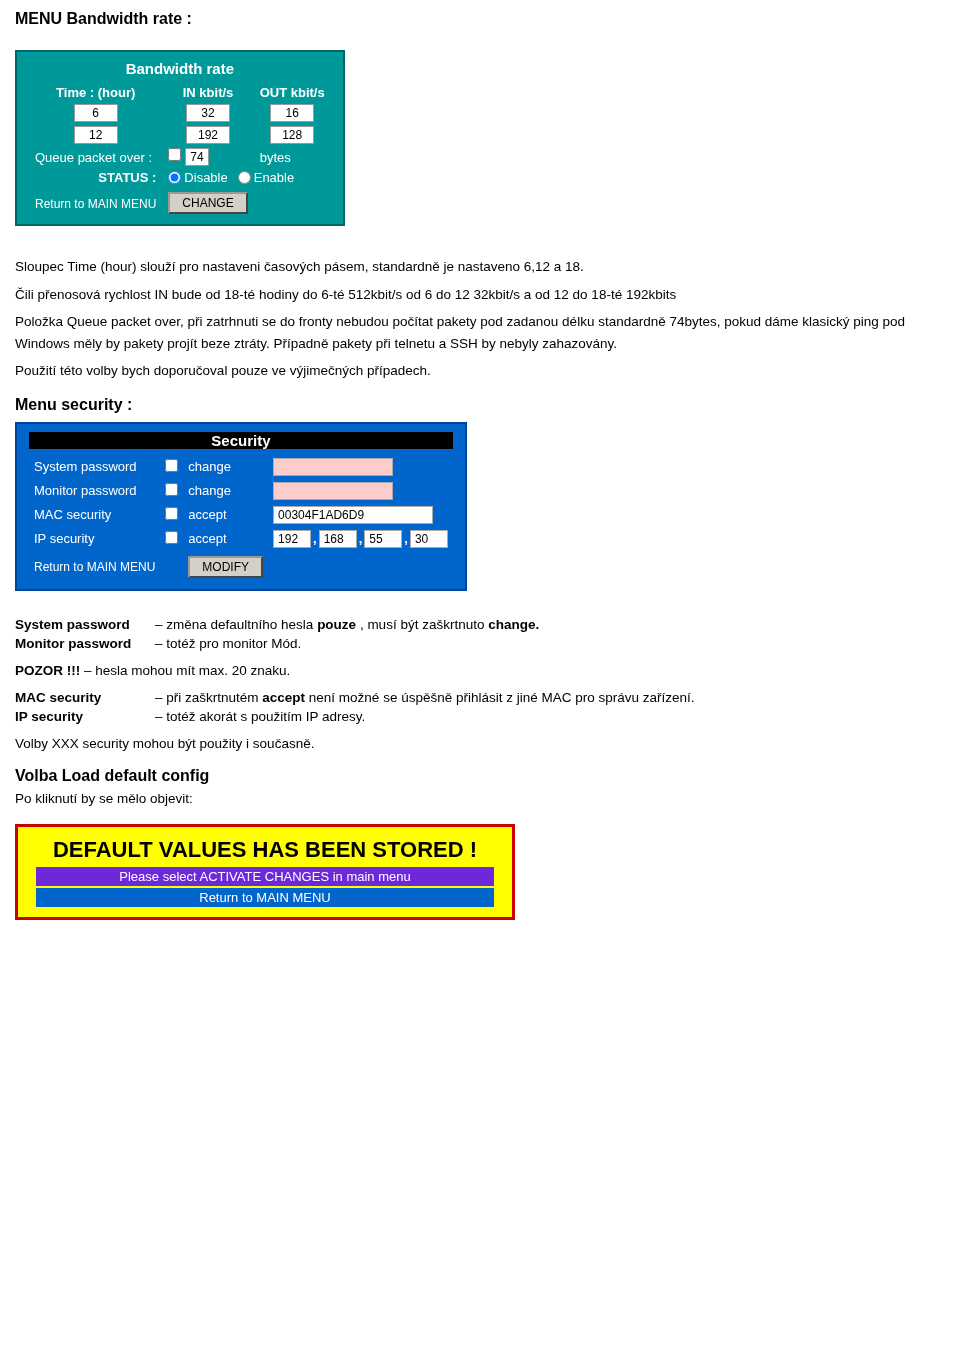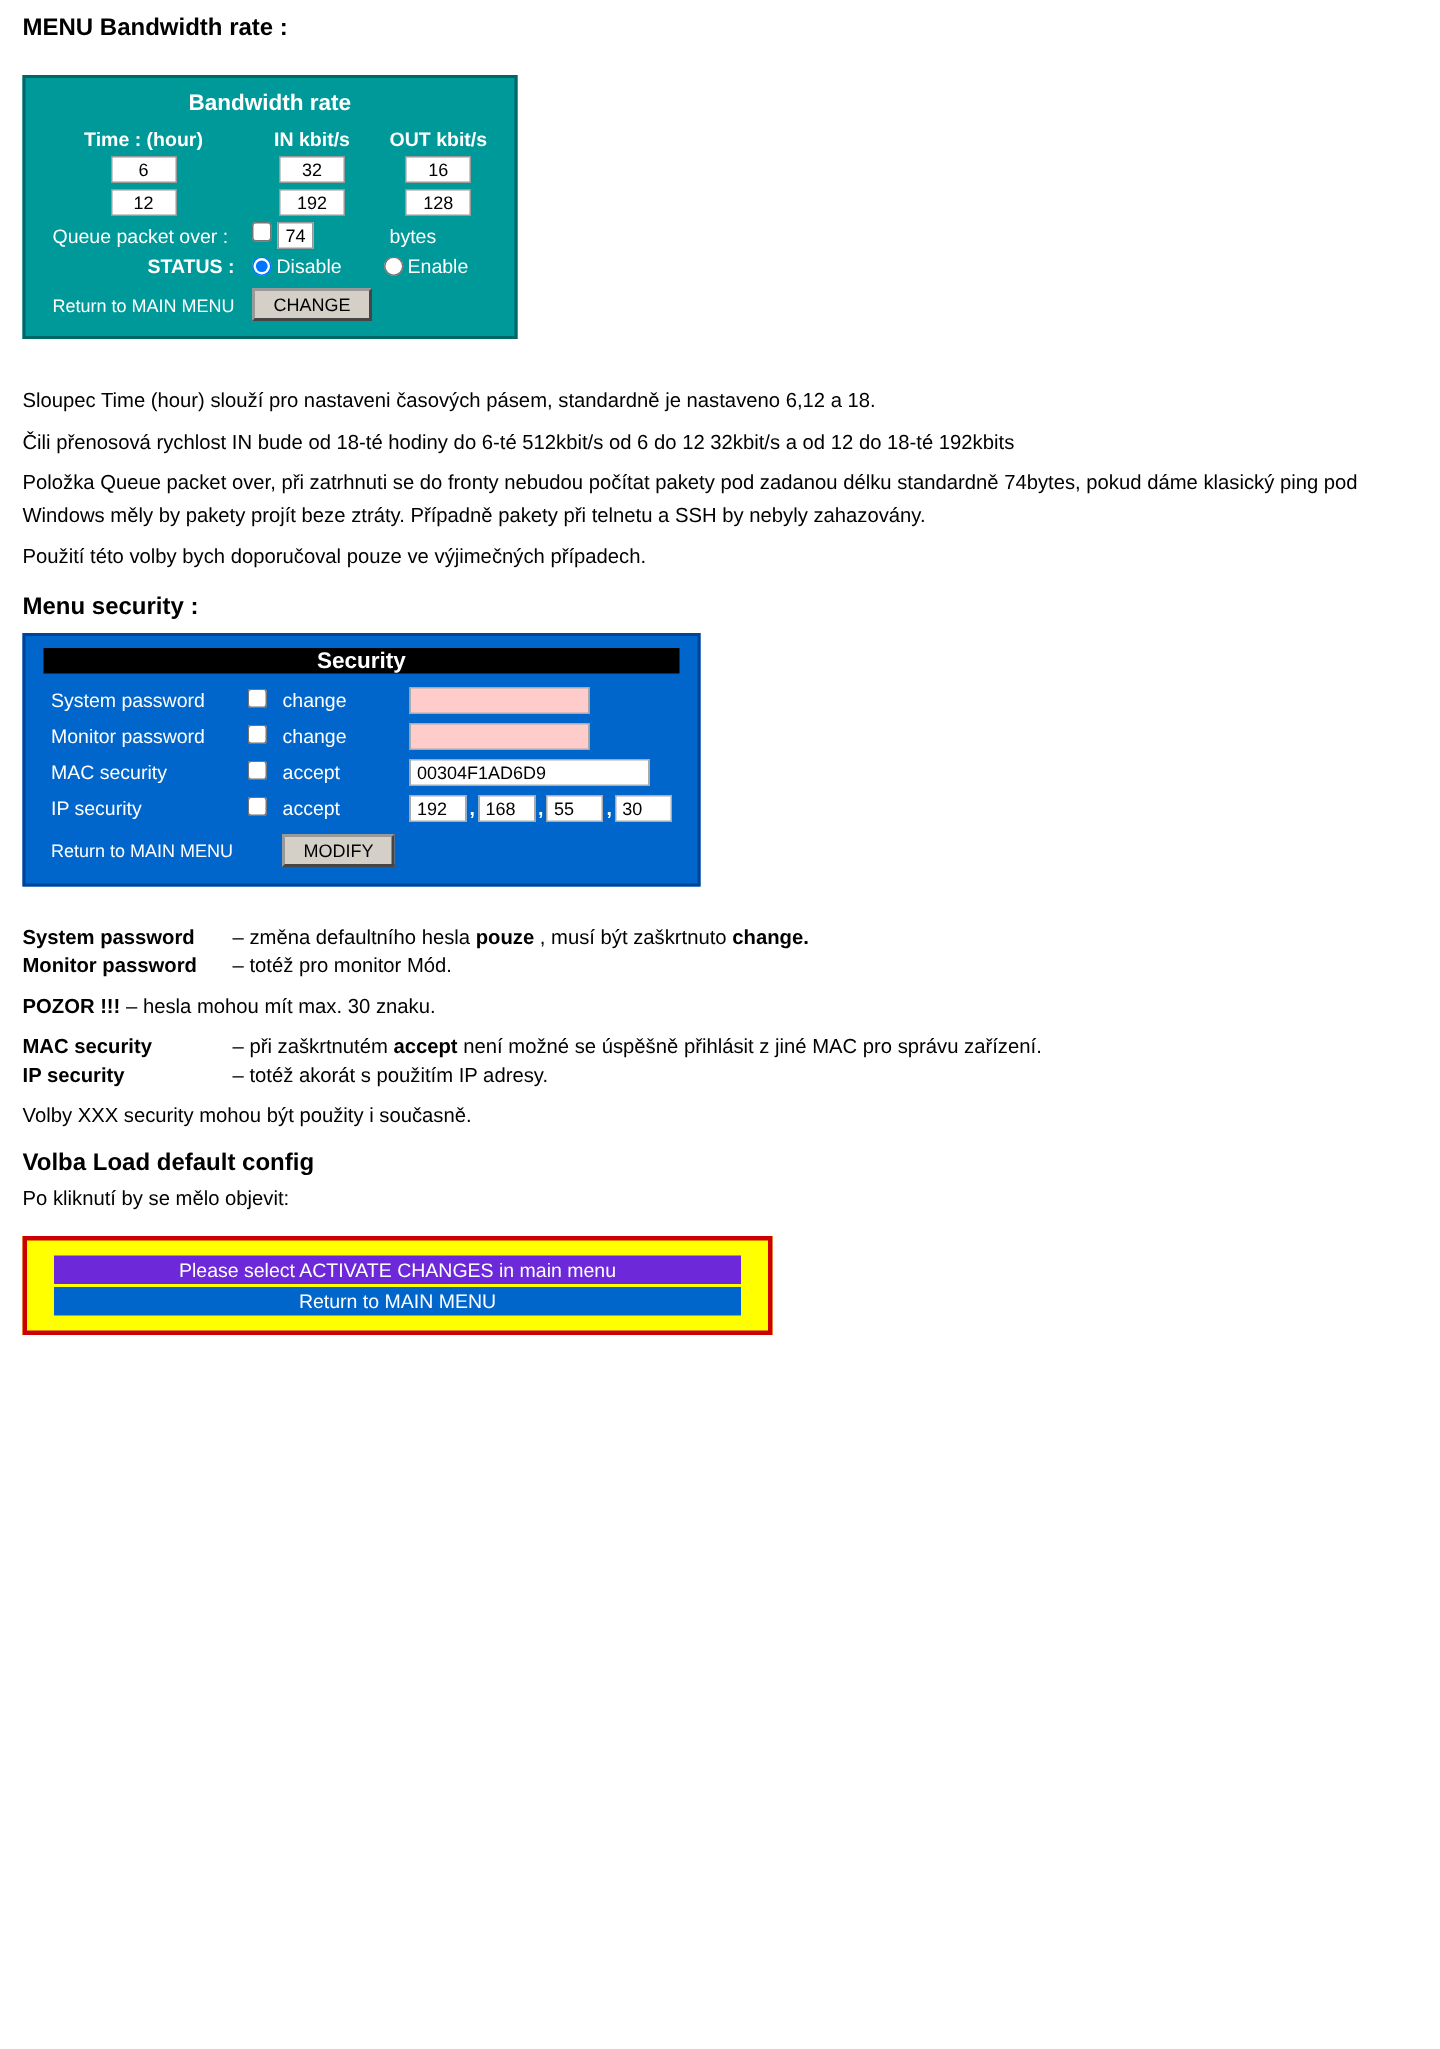--- a/index.html
+++ b/index.html
@@ -54,21 +54,21 @@
       text-align: center;
     }
     .bandwidth-table input[type="checkbox"] {
       margin: 0;
     }
     .queue-row td {
       text-align: left;
     }
     .status-row td { text-align: left; }
     .status-label { font-weight: bold; }
-    .radio-group { display: flex; align-items: center; gap: 28px; }
+    .radio-group { display: flex; align-items: center; gap: 10px; }
     .radio-item { display: flex; align-items: center; gap: 3px; }
     .menu-row td { padding-top: 5px; }
     .btn-change {
       background: #d4d0c8;
       border: 2px outset #999;
       padding: 2px 12px;
       font-size: 12px;
       cursor: pointer;
     }
     .return-link {
@@ -355,21 +355,21 @@
       </td>
     </tr>
     <tr>
       <td><strong>Monitor password</strong></td>
       <td>– totéž pro monitor Mód.</td>
     </tr>
   </tbody>
 </table>
 <p class="note-text">
   <strong>POZOR !!!</strong>
-  <span>– hesla mohou mít max. 30 znaku.</span>
+  <span>– hesla mohou mít max. 20 znaku.</span>
 </p>
 <table class="info-table">
   <tbody>
     <tr>
       <td><strong>MAC security</strong></td>
       <td>
         <span>– při zaškrtnutém </span><strong>accept</strong><span> není možné se úspěšně přihlásit z jiné MAC pro správu zařízení.</span>
       </td>
     </tr>
     <tr>
@@ -379,18 +379,19 @@
   </tbody>
 </table>
 <p class="note-text">Volby XXX security mohou být použity i současně.</p>
 
 
 <div class="section-heading">Volba  Load default config</div>
 <p class="sub-text">Po kliknutí by se mělo objevit:</p>
 
 
 <div class="default-banner">
+  <div class="banner-title">DEFAULT VALUES HAS BEEN STORED !</div>
   <div class="banner-sub">Please select ACTIVATE CHANGES in main menu</div>
   <div class="banner-return">Return to MAIN MENU</div>
 </div>
 
 
 
 
 </body></html>

